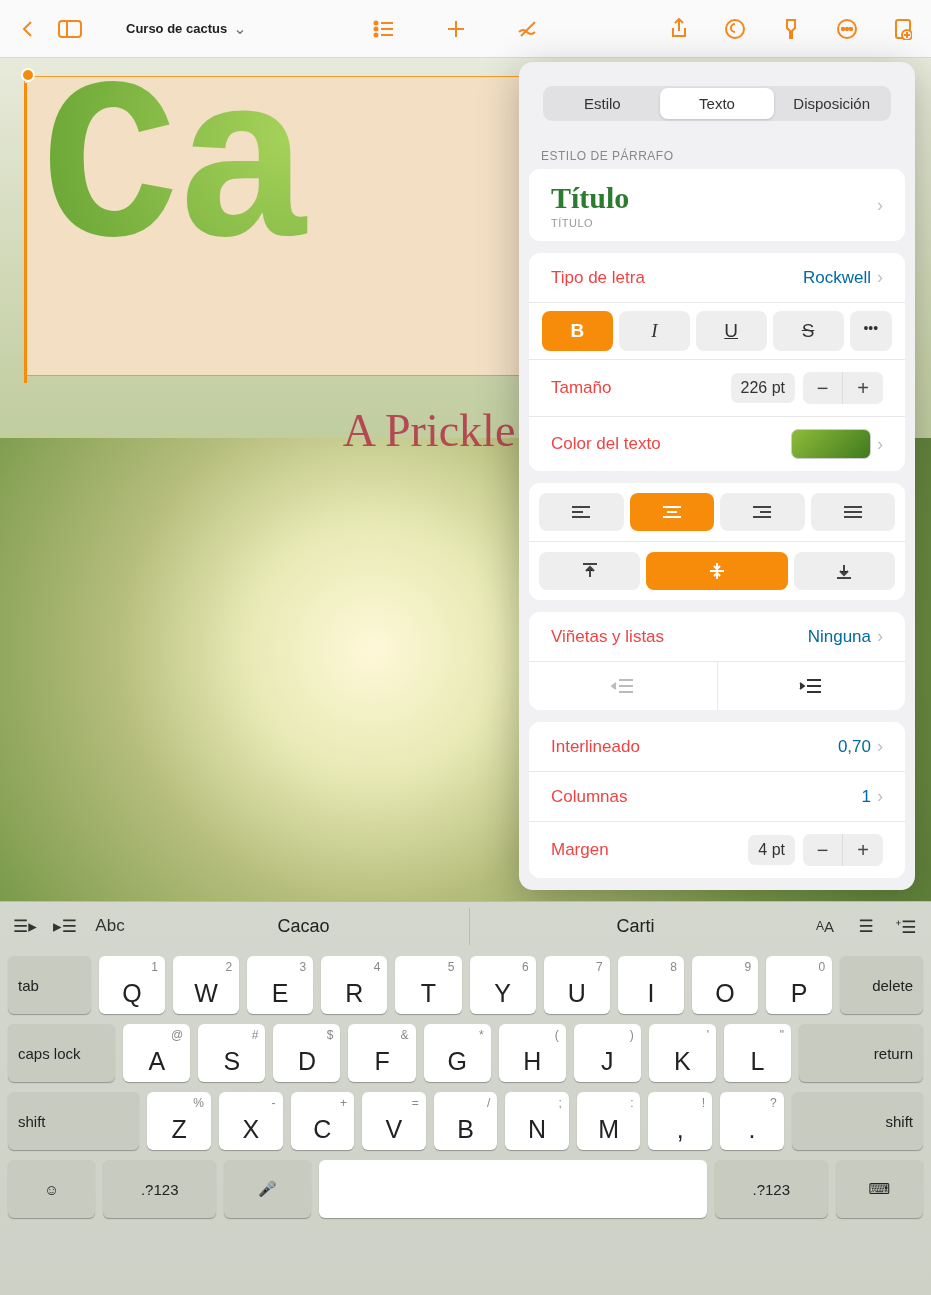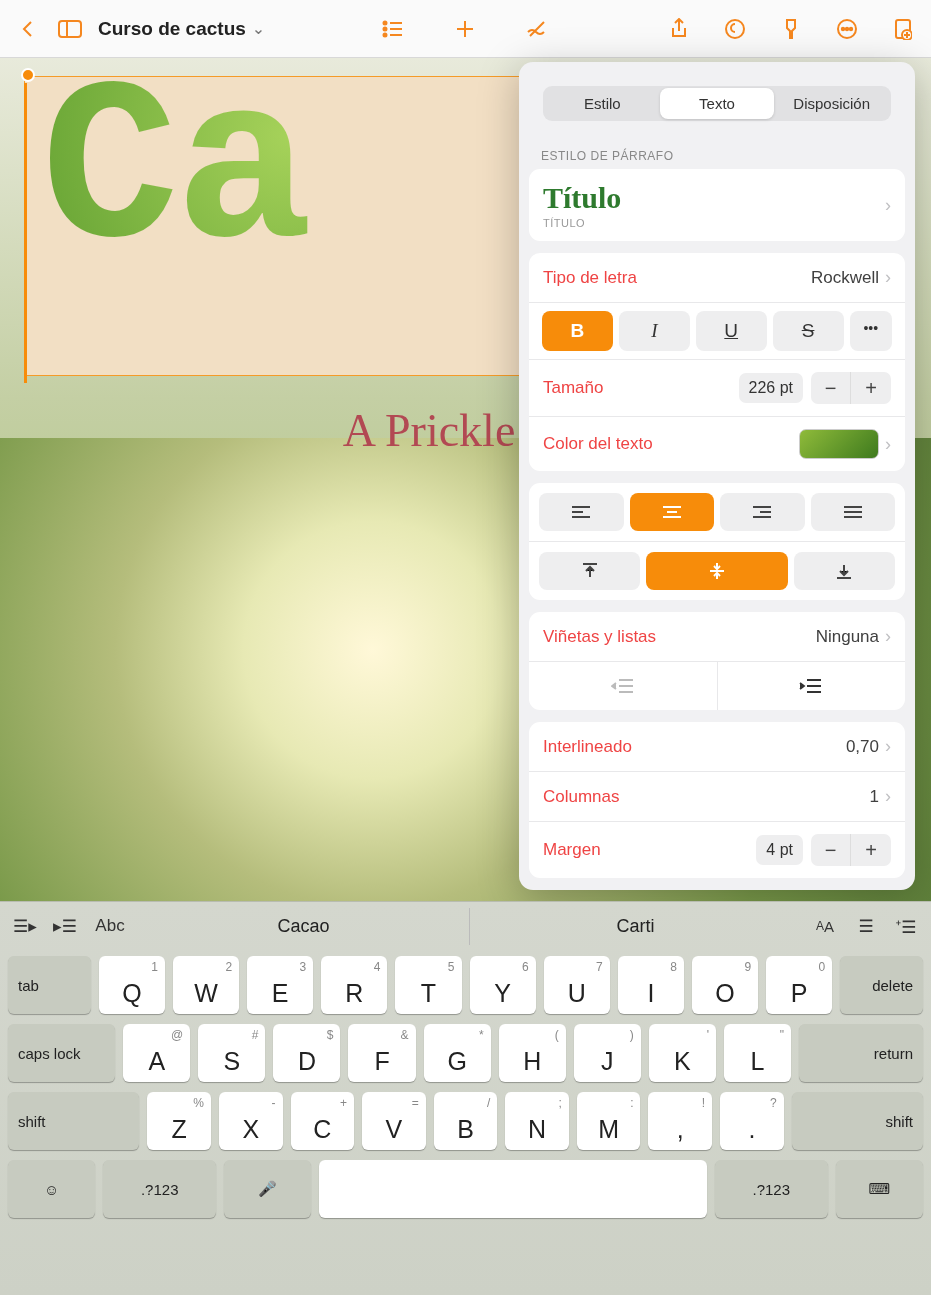--- a/index.html
+++ b/index.html
@@ -2,21 +2,21 @@
 <html><head>
 <meta charset="utf-8">
 <style>
   * { box-sizing: border-box; margin: 0; padding: 0; font-family: -apple-system, Helvetica, Arial, sans-serif; }
   body { width: 931px; height: 1295px; background: #f7f7f7; overflow: hidden; position: relative; }
 
   
   .toolbar { height: 58px; background: #fafafa; border-bottom: 1px solid #d8d8d8; display: flex; align-items: center; padding: 0 14px; gap: 14px; }
   .tool-left { display: flex; align-items: center; gap: 14px; }
   .title-group { display: flex; align-items: center; gap: 6px; }
-  .doc-title { font-size: 19px; font-weight: 600; color: #222; }
+  .doc-title { font-size: 13px; font-weight: 600; color: #222; margin-left: 28px; }
   .chev { color:#777; font-size:16px; }
   .tool-mid { flex:1; display:flex; justify-content:center; gap:44px; }
   .tool-right { display:flex; gap:28px; align-items:center; }
   .tb-icon { width:28px; height:28px; display:flex; align-items:center; justify-content:center; color:#f5871f; }
   .tb-icon svg { stroke:#f5871f; fill:none; stroke-width:2; }
 
   
   .doc-area { position:absolute; top:58px; left:0; right:0; height:850px; background: linear-gradient(180deg,#e8eadb 0%,#c4cfa4 40%,#b7c98f 60%,#c7cfa4 100%); overflow:hidden; }
   .cover-top { position:absolute; top:18px; left:24px; right:24px; height:500px; }
   .big-title-box { position:relative; height:300px; background:#f2dfc4; border:1px solid #f59b28; }
@@ -27,25 +27,25 @@
   .cactus-bg { position:absolute; top:380px; left:0; right:0; height:530px; background: radial-gradient(circle at 40% 40%, #fff8d8 0%, #e7e9b4 20%, #b5bd7c 40%, #7a9a4a 70%, #5a7c38 100%); }
 
   
   .popover { position:absolute; top:62px; right:16px; width:396px; background:#f1f1f3; border-radius:14px; box-shadow:0 8px 40px rgba(0,0,0,0.25); overflow:hidden; }
   .po-arrow { position:absolute; top:-9px; right:140px; width:18px; height:18px; background:#f1f1f3; transform:rotate(45deg); }
   .seg { display:flex; background:#e1e1e3; border-radius:9px; margin:24px; padding:2px; }
   .seg-btn { flex:1; text-align:center; padding:7px 0; font-size:15px; color:#333; border-radius:8px; }
   .seg-btn.active { background:#fff; box-shadow:0 1px 3px rgba(0,0,0,0.15); font-weight:500; }
   .section-lbl { font-size:12px; color:#888; letter-spacing:0.5px; padding:4px 22px 6px; }
   .card { background:#fff; margin:0 10px 12px; border-radius:11px; overflow:hidden; }
-  .row { display:flex; align-items:center; justify-content:space-between; padding:12px 14px; border-bottom:1px solid #e8e8ea; min-height:50px; }
+  .row { display:flex; align-items:center; justify-content:space-between; padding:12px 22px; border-bottom:1px solid #e8e8ea; min-height:50px; }
   .row:last-child { border-bottom:none; }
   .row-lbl { font-size:17px; color:#ef4444; }
   .row-sub { font-size:11px; color:#999; letter-spacing:0.5px; margin-top:2px; }
-  .row-val { font-size:17px; color:#404040; }
+  .row-val { font-size:17px; color:#0369a1; }
   .chev-r { color:#c0c0c3; margin-left:6px; font-size:18px; }
   .titulo { font-family:"Rockwell",Georgia,serif; font-size:30px; font-weight:900; color:#2e7a2e; }
   .biu-row { display:flex; gap:0; padding:8px 10px; border-bottom:1px solid #e8e8ea; }
   .biu { flex:1; text-align:center; padding:9px 0; background:#eeeeef; border-radius:8px; margin:0 3px; font-size:19px; color:#333; }
   .biu.active { background:#f78c0a; color:#fff; }
   .biu.bold { font-weight:900; }
   .biu.ital { font-style:italic; font-family:Georgia,serif; }
   .biu.under { text-decoration:underline; }
   .biu.strike { text-decoration:line-through; }
   .stepper { display:flex; align-items:center; }

